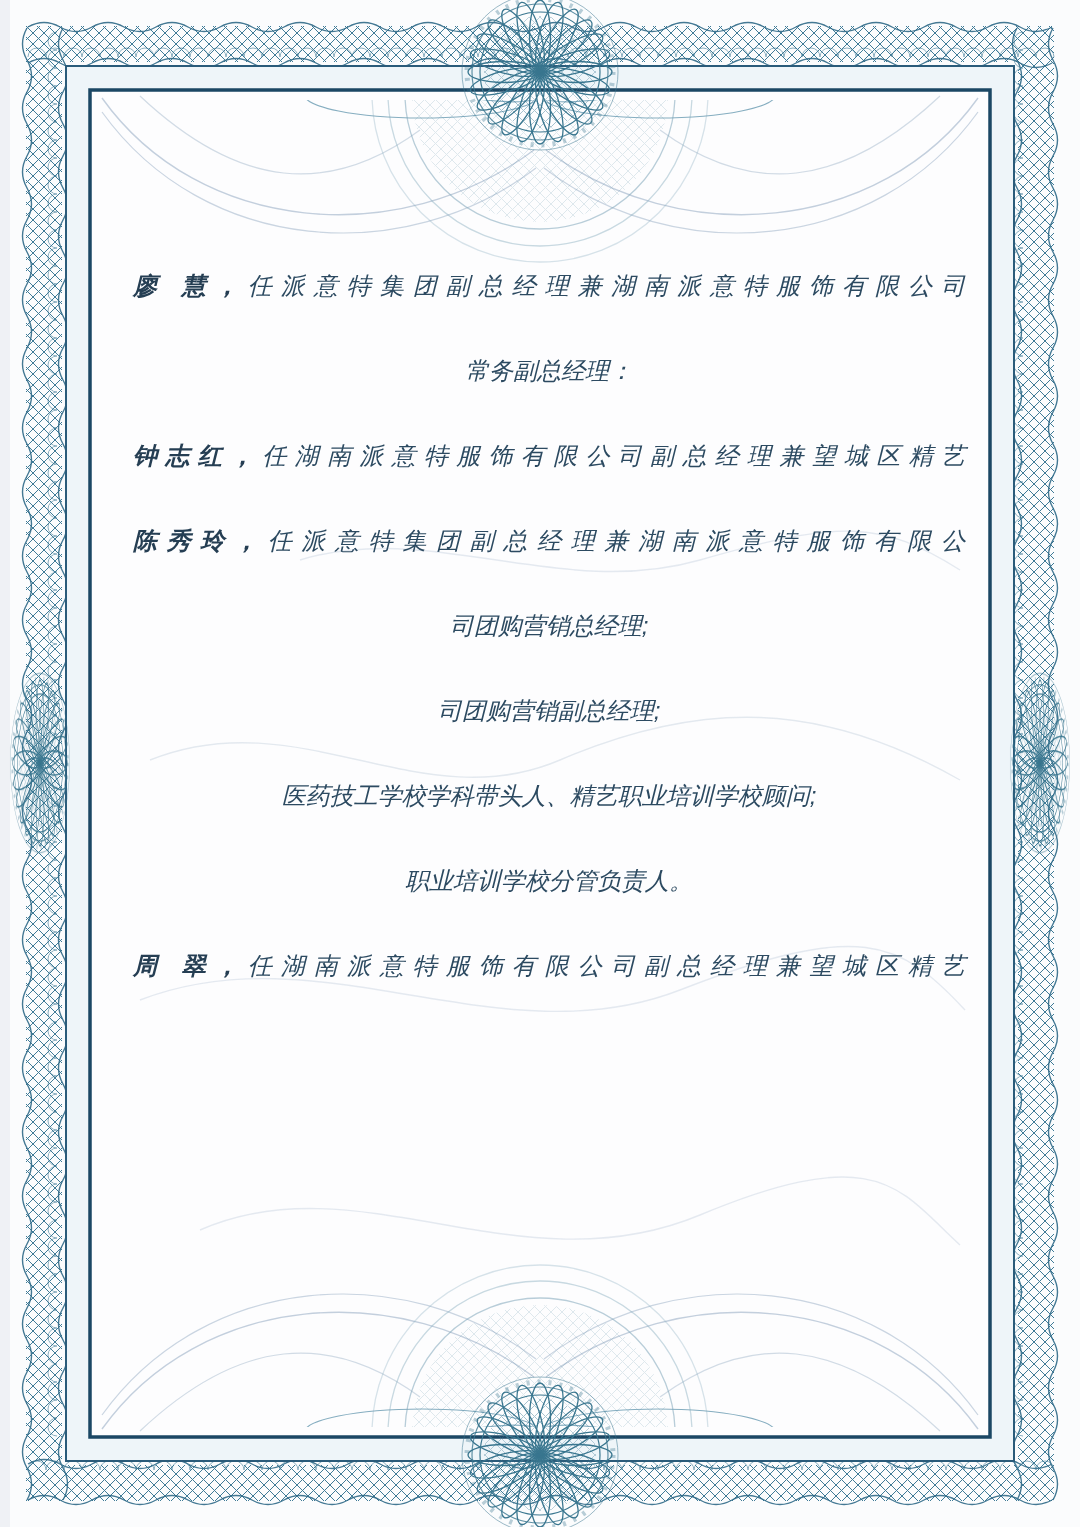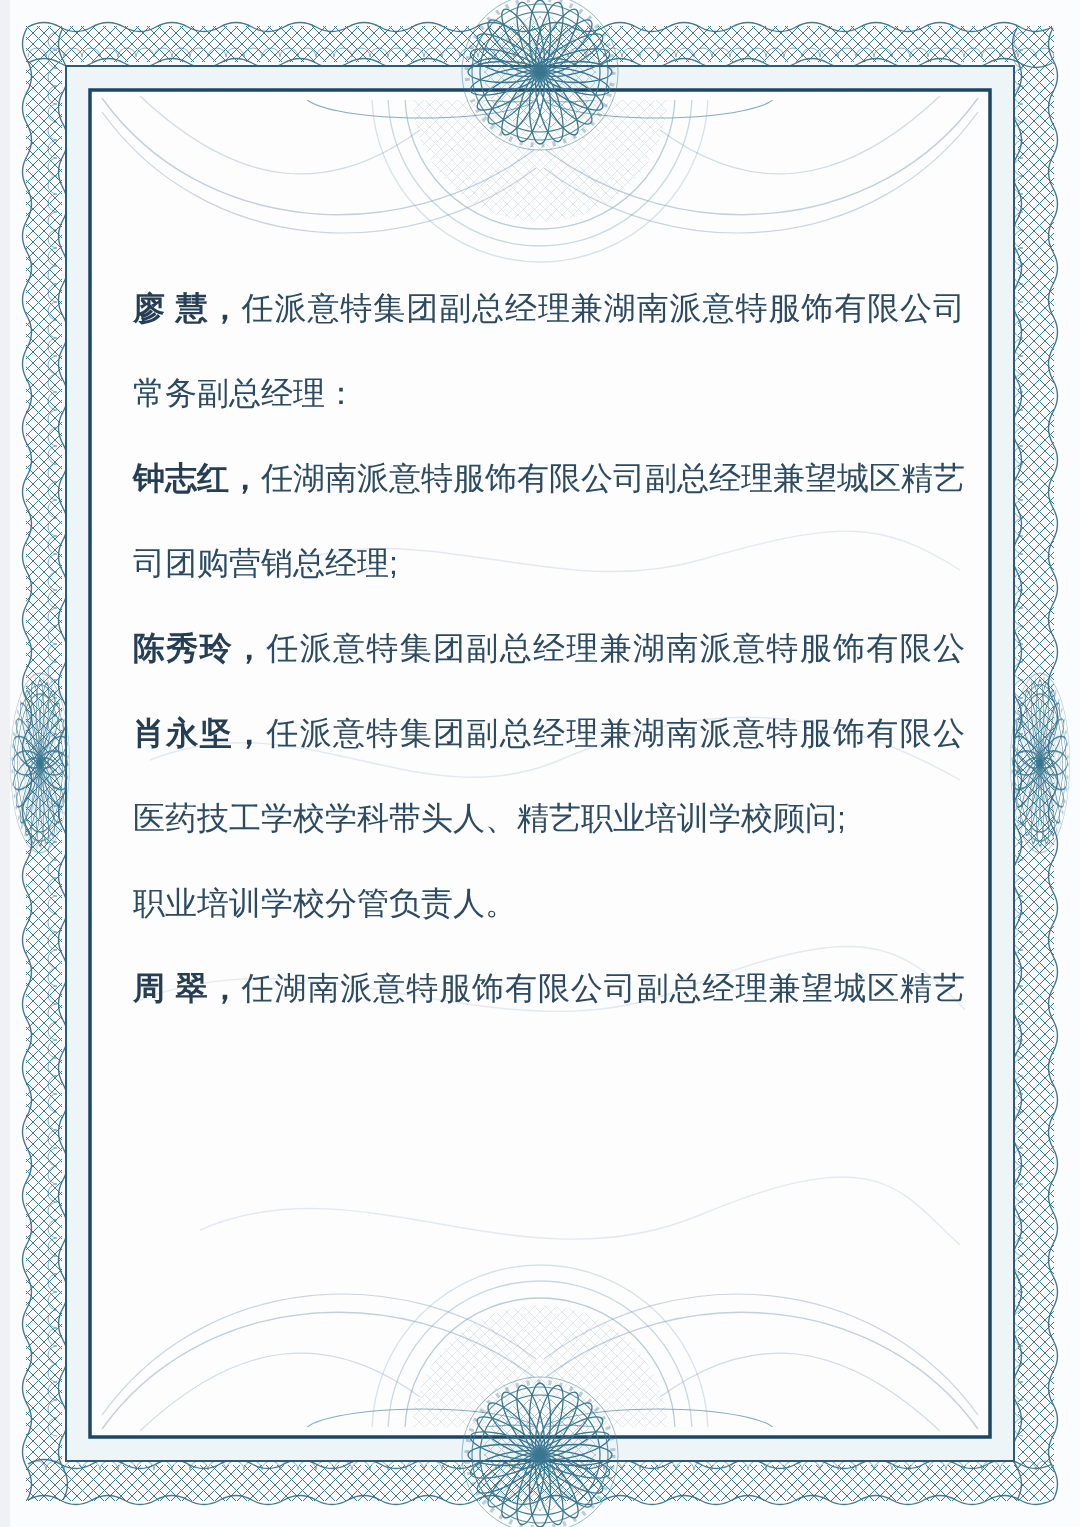--- a/index.html
+++ b/index.html
@@ -7,28 +7,29 @@
     position:relative;
     width:1080px;height:1527px;
     margin:0 auto;
     background:#fbfcfd;
     overflow:hidden;
     font-family:"Liberation Sans", sans-serif;
   }
   .border-svg{position:absolute;left:0;top:0;width:1080px;height:1527px;display:block;}
   .text-block{
     position:absolute;
-    left:133px;top:266px;width:832px;
-    font-size:32px;
+    left:133px;top:243px;width:832px;
+    font-size:24px;
     color:#2c4a61;
     z-index:2;
+    font-style:italic;
   }
   .line{height:85px;line-height:85px;overflow:visible;}
   .l1{text-align:justify;text-align-last:justify;}
-  .l2{text-align:left;}
+  .l2{text-align:center;}
   .person-name{font-weight:700;color:#253e53;}
   .rest{font-weight:400;}
 </style>
 </head>
 <body>
 
 <div class="certificate">
 
   <svg class="border-svg" viewBox="0 0 1080 1527" aria-hidden="true">
     <defs>
@@ -154,24 +155,24 @@
     <use href="#rosette" transform="translate(1040,763) scale(0.38,1.15)"></use>
   </svg>
 
   <div class="text-block">
 
     <div class="line l1"><span class="person-name">廖 慧，</span><span class="rest">任派意特集团副总经理兼湖南派意特服饰有限公司</span></div>
     <div class="line l2 rest">常务副总经理：</div>
 
     <div class="line l1"><span class="person-name">钟志红，</span><span class="rest">任湖南派意特服饰有限公司副总经理兼望城区精艺</span></div>
 
+    <div class="line l1"><span class="person-name">陈秀玲，</span><span class="rest">任派意特集团副总经理兼湖南派意特服饰有限公</span></div>
     <div class="line l2 rest">司团购营销总经理;</div>
-    <div class="line l1"><span class="person-name">陈秀玲，</span><span class="rest">任派意特集团副总经理兼湖南派意特服饰有限公</span></div>
 
-    <div class="line l1"><span class="person-name">肖永坚，</span><span class="rest">任派意特集团副总经理兼湖南派意特服饰有限公</span></div>
+    <div class="line l2 rest">司团购营销副总经理;</div>
 
     <div class="line l2 rest">医药技工学校学科带头人、精艺职业培训学校顾问;</div>
 
     <div class="line l2 rest">职业培训学校分管负责人。</div>
     <div class="line l1"><span class="person-name">周 翠，</span><span class="rest">任湖南派意特服饰有限公司副总经理兼望城区精艺</span></div>
 
   </div>
 </div>
 
 </body></html>

